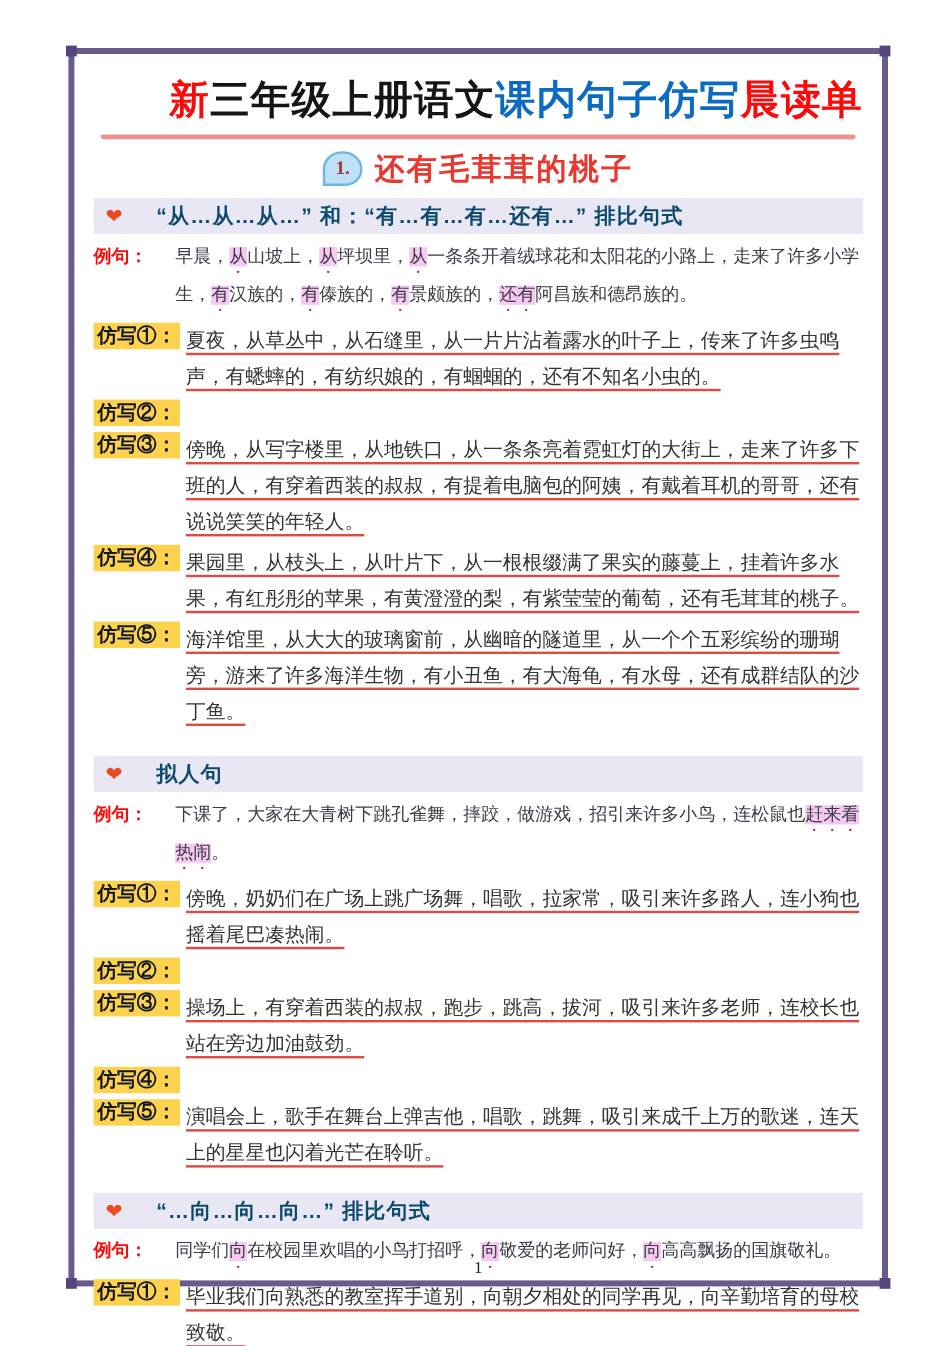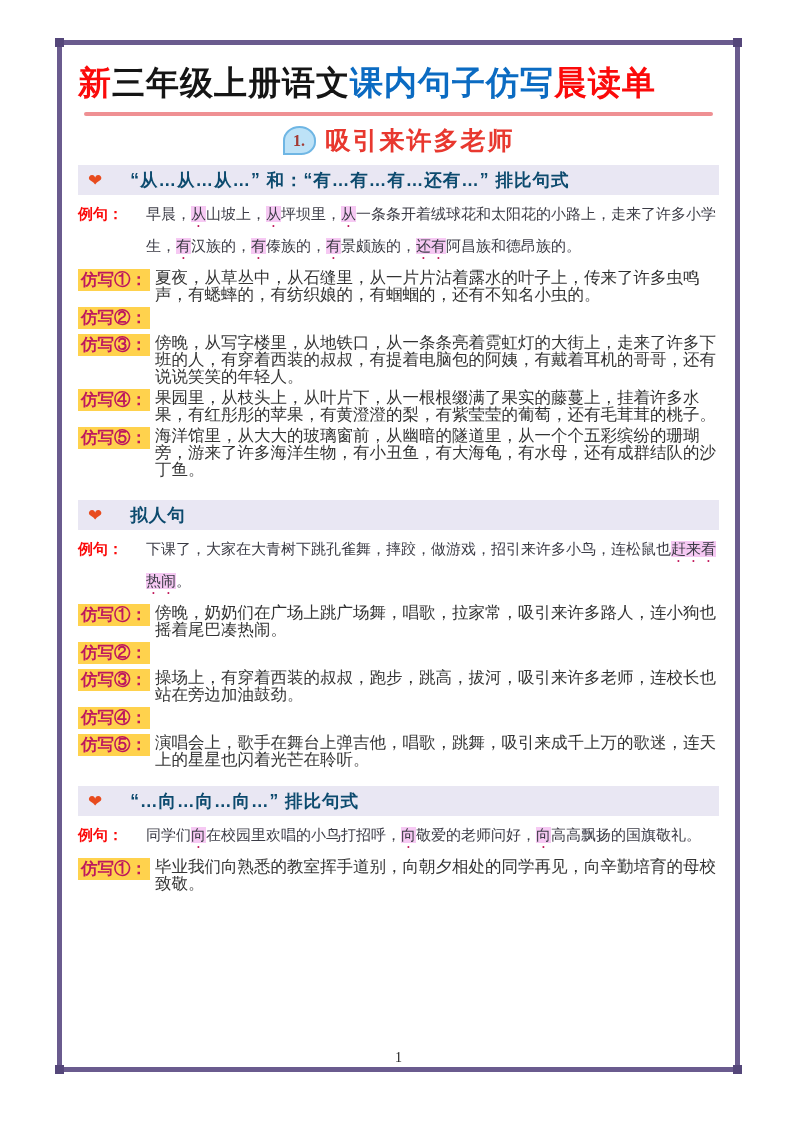--- a/index.html
+++ b/index.html
@@ -10,21 +10,21 @@
   }
   .frame{
     position:absolute;left:57px;top:40px;width:683px;height:1032px;
     border:5px solid #6a5b8e;box-sizing:border-box;background:#fff;
   }
   .knob{position:absolute;width:9px;height:9px;background:#55477a;}
   .knob.tl{left:-7px;top:-7px;} .knob.tr{right:-7px;top:-7px;}
   .knob.bl{left:-7px;bottom:-7px;} .knob.br{right:-7px;bottom:-7px;}
   .content{padding:8px 16px 0 16px;}
   h1.title{
-    text-align:left;font-size:33px;font-weight:bold;margin:8px 0 6px;
+    text-align:right;font-size:33px;font-weight:bold;margin:8px 0 6px;
     font-family:"Liberation Sans","DejaVu Sans",sans-serif;letter-spacing:1px;
   }
   .title-underline{height:4px;background:#ef9093;margin:0 6px 8px 6px;border-radius:2px;}
   .lesson-head{display:flex;justify-content:center;align-items:center;gap:10px;margin:4px 0 8px;}
   .badge{
     width:33px;height:29px;background:#bde2f7;border:2px solid #6fb6e4;
     border-radius:50% 50% 45% 0;display:flex;align-items:center;justify-content:center;
     color:#a33a34;font-weight:bold;font-size:16px;box-sizing:border-box;
   }
   .lesson-title{color:#e8382f;font-size:25px;font-weight:bold;letter-spacing:2px;}
@@ -40,46 +40,46 @@
   .example{position:relative;padding-left:68px;font-size:15px;line-height:30px;color:#3b3b45;margin:3px 0 6px;}
   .ex-label{position:absolute;left:0;top:0;color:#fb0a0a;font-weight:bold;}
   .hl{
     background:#f6c9f3;
     -webkit-text-emphasis:filled dot #c2185b;text-emphasis:filled dot #c2185b;
     -webkit-text-emphasis-position:under right;text-emphasis-position:under right;
   }
   .item{position:relative;padding-left:77px;margin-bottom:4px;min-height:23px;}
   .section:nth-child(3) .item{margin-bottom:13px;}
   .item-label{
-    position:absolute;left:0;top:0;background:#ffd24d;color:#be185d;
+    position:absolute;left:0;top:0;background:#ffd24d;color:#0f172a;
     font-weight:bold;font-size:16.5px;padding:1px 3px;line-height:20px;white-space:nowrap;
   }
   .item-text{
-    font-size:16.5px;line-height:17px;color:#333;
-    text-decoration-color:#dd4b43;
+    font-size:16.5px;line-height:30px;color:#333;
+    text-decoration:underline;text-decoration-color:#dd4b43;
     text-underline-offset:5px;text-decoration-thickness:1.5px;
   }
   .page-num{position:absolute;bottom:1px;left:50%;transform:translateX(-50%);font-size:14px;color:#222;}
 </style>
 </head>
 <body>
 
 <div class="frame">
   <span class="knob tl"></span>
   <span class="knob tr"></span>
   <span class="knob bl"></span>
   <span class="knob br"></span>
 
   <div class="content">
     <h1 class="title"><span style="color: rgb(251, 10, 10);">新</span><span style="color: rgb(21, 21, 21);">三年级上册语文</span><span style="color: rgb(11, 107, 194);">课内句子仿写</span><span style="color: rgb(251, 10, 10);">晨读单</span></h1>
     <div class="title-underline"></div>
 
     <div class="lesson-head">
       <span class="badge">1.</span>
-      <span class="lesson-title">吸引来许多老师</span>
+      <span class="lesson-title">还有毛茸茸的桃子</span>
     </div>
 
     <div id="sections">
         <section class="section">
           <div class="sec-head">
             <span class="heart">❤</span>
             <span class="sec-title">“从…从…从…” 和：“有…有…有…还有…” 排比句式</span>
           </div>
           <p class="example"><span class="ex-label">例句：</span><span class="ex-text"><span>早晨，</span><span class="hl">从</span><span>山坡上，</span><span class="hl">从</span><span>坪坝里，</span><span class="hl">从</span><span>一条条开着绒球花和太阳花的小路上，走来了许多小学生，</span><span class="hl">有</span><span>汉族的，</span><span class="hl">有</span><span>傣族的，</span><span class="hl">有</span><span>景颇族的，</span><span class="hl">还有</span><span>阿昌族和德昂族的。</span></span></p>
           <div class="item">

